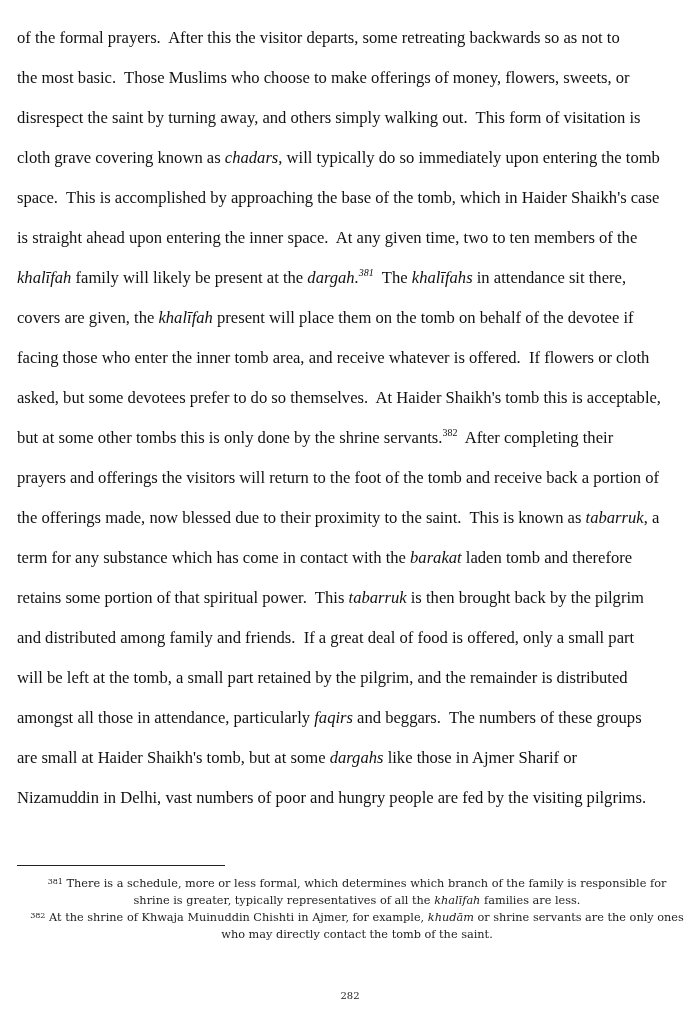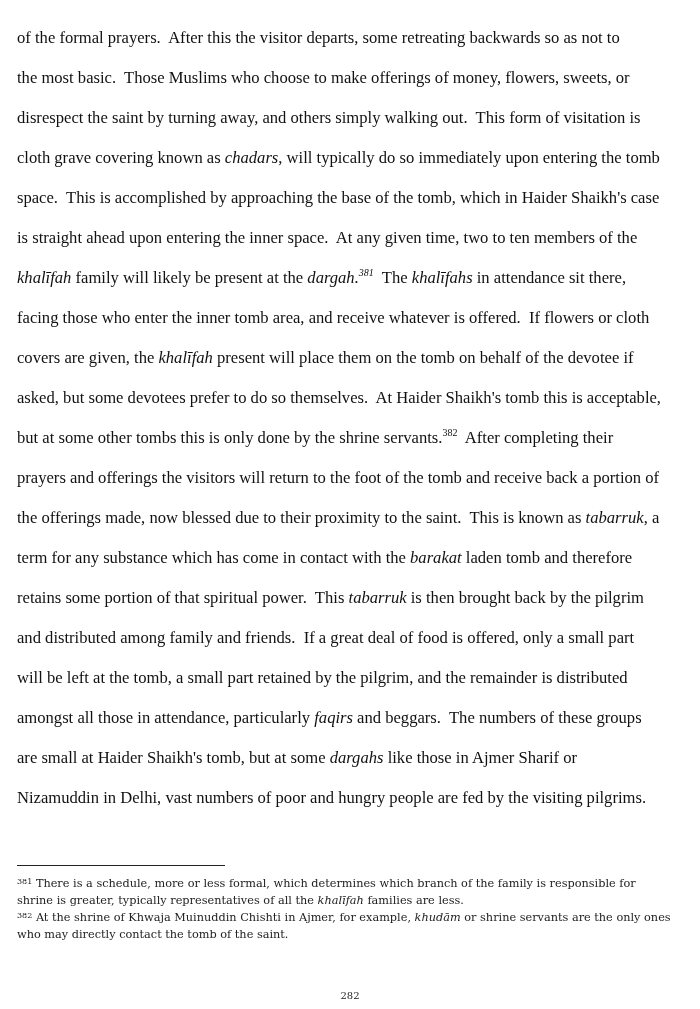--- a/index.html
+++ b/index.html
@@ -11,41 +11,41 @@
   }
   .line { height: 40px; line-height: 27px; white-space: nowrap; }
   .line i { font-style: italic; }
   .sup { font-size: 10px; position: relative; top: -7px; font-style: italic; }
   .sup-up { font-size: 10px; position: relative; top: -7px; }
   .rule { position: absolute; left: 17px; top: 865px; width: 208px; height: 0; border-top: 1px solid #222; }
   .footnotes {
     position: absolute; left: 17px; top: 875px; width: 680px;
     font-family: "DejaVu Serif", "Liberation Serif", serif; font-size: 11.3px; color: #222;
   }
-  .fn-line { height: 17px; line-height: 17px; white-space: nowrap; }
+  .fn-line { height: 17px; line-height: 17px; white-space: nowrap; text-align: center; }
   .fn-num { font-size: 8px; position: relative; top: -3px; }
   .page-number {
     position: absolute; left: 0; top: 990px; width: 700px; text-align: center;
     font-family: "DejaVu Serif", "Liberation Serif", serif; font-size: 10px; color: #222;
   }
 </style>
 </head>
 <body>
 
 <div class="page">
   <div class="body-text" id="body-text">
       <div class="line"><span>of the formal prayers.&nbsp; After this the visitor departs, some retreating backwards so as not to</span></div>
       <div class="line"><span>the most basic.&nbsp; Those Muslims who choose to make offerings of money, flowers, sweets, or</span></div>
       <div class="line"><span>disrespect the saint by turning away, and others simply walking out.&nbsp; This form of visitation is</span></div>
       <div class="line"><span>cloth grave covering known as </span><i>chadars</i><span>, will typically do so immediately upon entering the tomb</span></div>
       <div class="line"><span>space.&nbsp; This is accomplished by approaching the base of the tomb, which in Haider Shaikh's case</span></div>
       <div class="line"><span>is straight ahead upon entering the inner space.&nbsp; At any given time, two to ten members of the</span></div>
       <div class="line"><i>khalīfah</i><span> family will likely be present at the </span><i>dargah.</i><span class="sup">381</span><span>&nbsp; The </span><i>khalīfahs</i><span> in attendance sit there,</span></div>
+      <div class="line"><span>covers are given, the </span><i>khalīfah</i><span> present will place them on the tomb on behalf of the devotee if</span></div>
       <div class="line"><span>facing those who enter the inner tomb area, and receive whatever is offered.&nbsp; If flowers or cloth</span></div>
-      <div class="line"><span>covers are given, the </span><i>khalīfah</i><span> present will place them on the tomb on behalf of the devotee if</span></div>
       <div class="line"><span>asked, but some devotees prefer to do so themselves.&nbsp; At Haider Shaikh's tomb this is acceptable,</span></div>
       <div class="line"><span>but at some other tombs this is only done by the shrine servants.</span><span class="sup-up">382</span><span>&nbsp; After completing their</span></div>
       <div class="line"><span>prayers and offerings the visitors will return to the foot of the tomb and receive back a portion of</span></div>
       <div class="line"><span>the offerings made, now blessed due to their proximity to the saint.&nbsp; This is known as </span><i>tabarruk</i><span>, a</span></div>
       <div class="line"><span>term for any substance which has come in contact with the </span><i>barakat</i><span> laden tomb and therefore</span></div>
       <div class="line"><span>retains some portion of that spiritual power.&nbsp; This </span><i>tabarruk</i><span> is then brought back by the pilgrim</span></div>
       <div class="line"><span>and distributed among family and friends.&nbsp; If a great deal of food is offered, only a small part</span></div>
       <div class="line"><span>will be left at the tomb, a small part retained by the pilgrim, and the remainder is distributed</span></div>
       <div class="line"><span>amongst all those in attendance, particularly </span><i>faqirs</i><span> and beggars.&nbsp; The numbers of these groups</span></div>
       <div class="line"><span>are small at Haider Shaikh's tomb, but at some </span><i>dargahs</i><span> like those in Ajmer Sharif or</span></div>

